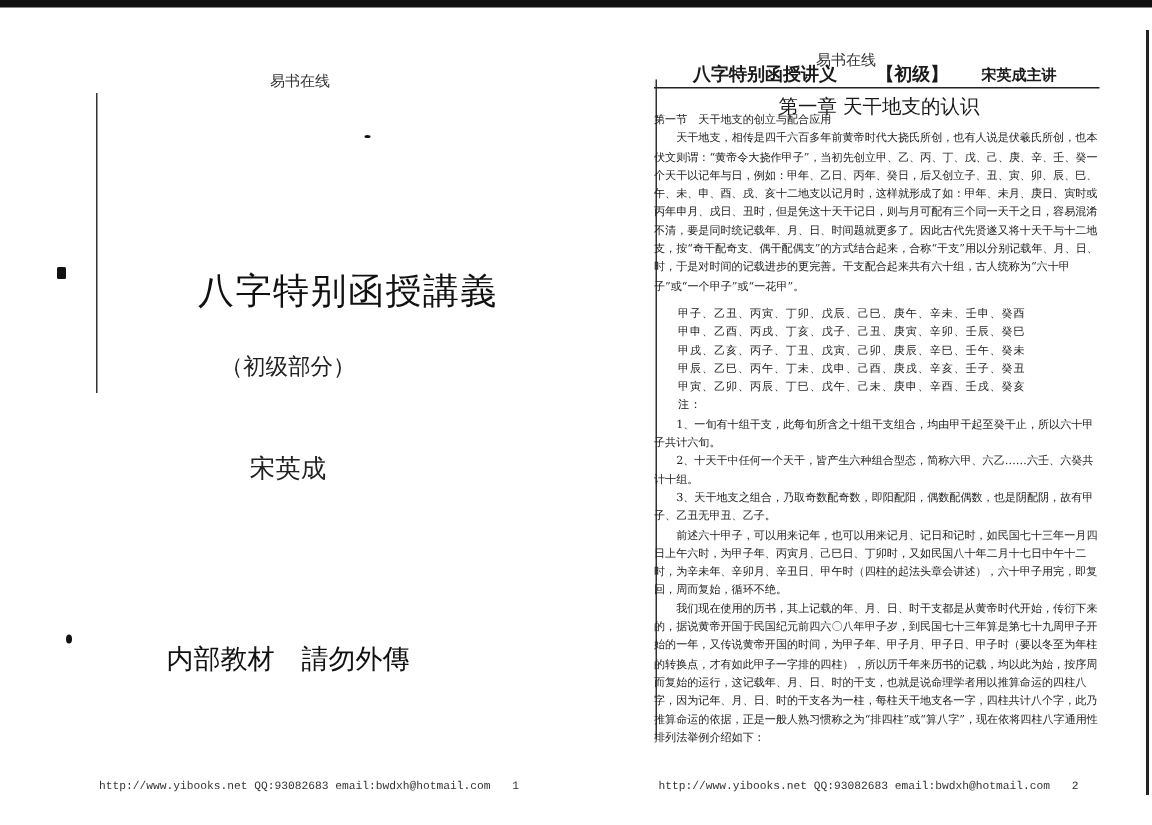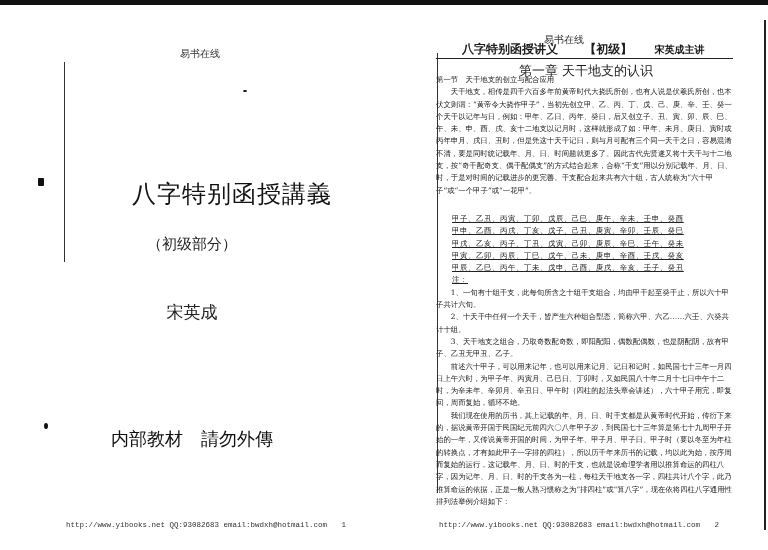--- a/index.html
+++ b/index.html
@@ -22,21 +22,21 @@
   .footer { position:absolute; font-family:"Liberation Mono", monospace; font-size:7.5px; color:#333; white-space:nowrap; }
   .speck { position:absolute; background:#111; border-radius:50%; }
   .hdr { position:absolute; left:52px; top:41px; width:300px; font-size:12px; font-weight:bold; white-space:nowrap; }
   .hdr span { display:inline-block; }
   .hdr-rule { position:absolute; left:52px; top:58px; width:297px; height:1px; background:#222; }
   .chapter { position:absolute; left:52px; width:300px; top:62px; text-align:center; font-size:13px; font-family:"DejaVu Sans", sans-serif; }
   .body-text { position:absolute; left:52px; top:74px; width:300px; font-size:7.4px; line-height:12.3px; color:#222; }
   .body-text p { margin:0; text-indent:2em; }
   .body-text p.noindent { text-indent:0; }
   .body-text .section { text-indent:0; }
-  .jiazi { margin:16px 0 0 16px;text-decoration:underline; }
+  .jiazi { margin:6px 0 0 16px; }
   .jiazi div { white-space:nowrap; letter-spacing:0.6px; }
 </style>
 </head>
 <body>
 
 <div class="topbar"></div>
 
 <div class="page" id="page-left">
   <div class="vrule" style="left:64px; top:62px; height:200px;"></div>
   <div class="site-tag" style="left:150px; top:47px; width:100px;">易书在线</div>
@@ -65,22 +65,22 @@
   <div class="hdr-rule"></div>
   <div class="chapter">第一章 天干地支的认识</div>
 
   <div class="body-text">
     <p class="section">第一节　天干地支的创立与配合应用</p>
     <p>天干地支，相传是四千六百多年前黄帝时代大挠氏所创，也有人说是伏羲氏所创，也本伏文则谓：“黄帝令大挠作甲子”，当初先创立甲、乙、丙、丁、戊、己、庚、辛、壬、癸一个天干以记年与日，例如：甲年、乙日、丙年、癸日，后又创立子、丑、寅、卯、辰、巳、午、未、申、酉、戌、亥十二地支以记月时，这样就形成了如：甲年、未月、庚日、寅时或丙年申月、戌日、丑时，但是凭这十天干记日，则与月可配有三个同一天干之日，容易混淆不清，要是同时统记载年、月、日、时间题就更多了。因此古代先贤遂又将十天干与十二地支，按“奇干配奇支、偶干配偶支”的方式结合起来，合称“干支”用以分别记载年、月、日、时，于是对时间的记载进步的更完善。干支配合起来共有六十组，古人统称为“六十甲子”或“一个甲子”或“一花甲”。</p>
     <div class="jiazi">
       <div>甲子、乙丑、丙寅、丁卯、戊辰、己巳、庚午、辛未、壬申、癸酉</div>
       <div>甲申、乙酉、丙戌、丁亥、戊子、己丑、庚寅、辛卯、壬辰、癸巳</div>
       <div>甲戌、乙亥、丙子、丁丑、戊寅、己卯、庚辰、辛巳、壬午、癸未</div>
+      <div>甲辰、乙巳、丙午、丁未、戊申、己酉、庚戌、辛亥、壬子、癸丑</div>
       <div>甲寅、乙卯、丙辰、丁巳、戊午、己未、庚申、辛酉、壬戌、癸亥</div>
-      <div>甲辰、乙巳、丙午、丁未、戊申、己酉、庚戌、辛亥、壬子、癸丑</div>
       <div>注：</div>
     </div>
     <p>1、一旬有十组干支，此每旬所含之十组干支组合，均由甲干起至癸干止，所以六十甲子共计六旬。</p>
     <p>2、十天干中任何一个天干，皆产生六种组合型态，简称六甲、六乙……六壬、六癸共计十组。</p>
     <p>3、天干地支之组合，乃取奇数配奇数，即阳配阳，偶数配偶数，也是阴配阴，故有甲子、乙丑无甲丑、乙子。</p>
     <p>前述六十甲子，可以用来记年，也可以用来记月、记日和记时，如民国七十三年一月四日上午六时，为甲子年、丙寅月、己巳日、丁卯时，又如民国八十年二月十七日中午十二时，为辛未年、辛卯月、辛丑日、甲午时（四柱的起法头章会讲述），六十甲子用完，即复回，周而复始，循环不绝。</p>
     <p>我们现在使用的历书，其上记载的年、月、日、时干支都是从黄帝时代开始，传衍下来的，据说黄帝开国于民国纪元前四六〇八年甲子岁，到民国七十三年算是第七十九周甲子开始的一年，又传说黄帝开国的时间，为甲子年、甲子月、甲子日、甲子时（要以冬至为年柱的转换点，才有如此甲子一字排的四柱），所以历千年来历书的记载，均以此为始，按序周而复始的运行，这记载年、月、日、时的干支，也就是说命理学者用以推算命运的四柱八字，因为记年、月、日、时的干支各为一柱，每柱天干地支各一字，四柱共计八个字，此乃推算命运的依据，正是一般人熟习惯称之为“排四柱”或“算八字”，现在依将四柱八字通用性排列法举例介绍如下：</p>
   </div>
 
   <div class="footer" style="left:55px; top:521px;">

